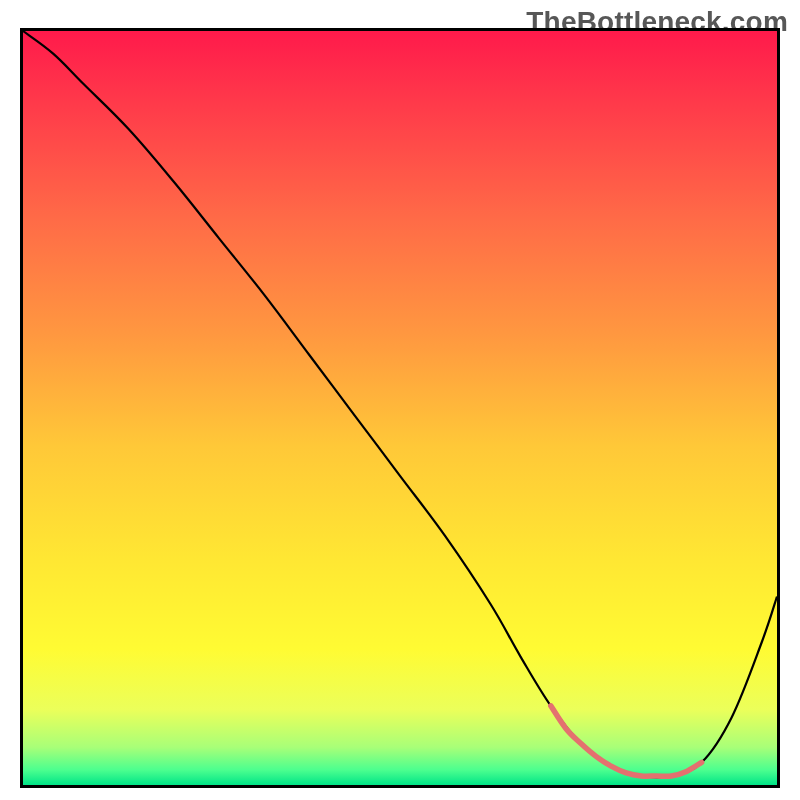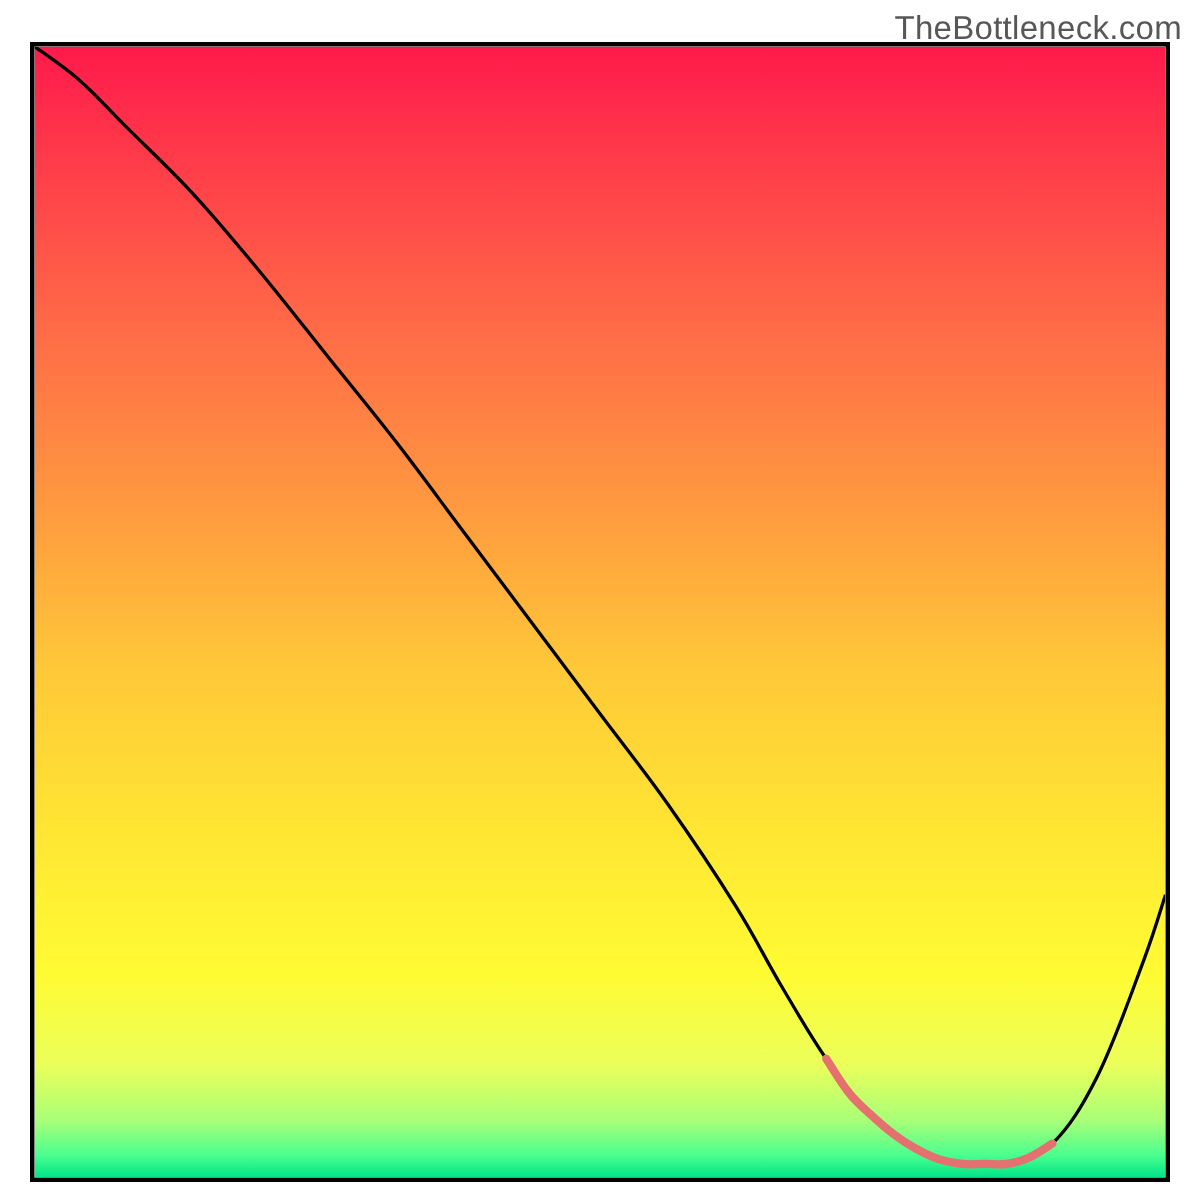--- a/index.html
+++ b/index.html
@@ -8,22 +8,22 @@
     position: relative;
     width: 800px;
     height: 800px;
     background: #ffffff;
   }
   .watermark {
     position: absolute;
     top: 6px;
     right: 12px;
     font-family: Arial, Helvetica, sans-serif;
-    font-size: 22px;
-    font-weight: normal;
+    font-size: 28px;
+    font-weight: bold;
     color: #575757;
     letter-spacing: 0.2px;
   }
   .plot-area {
     position: absolute;
     left: 20px;
     top: 28px;
     width: 760px;
     height: 760px;
     border: 3px solid #000;

